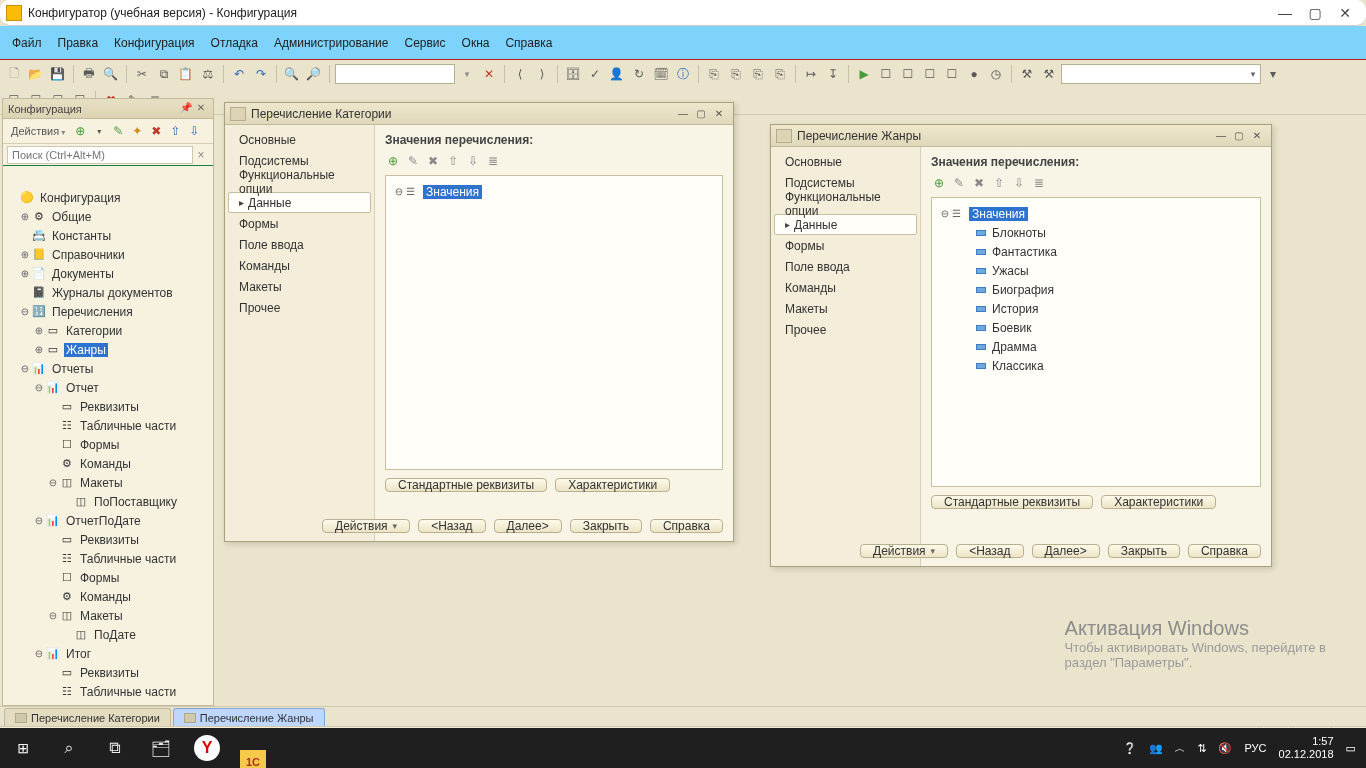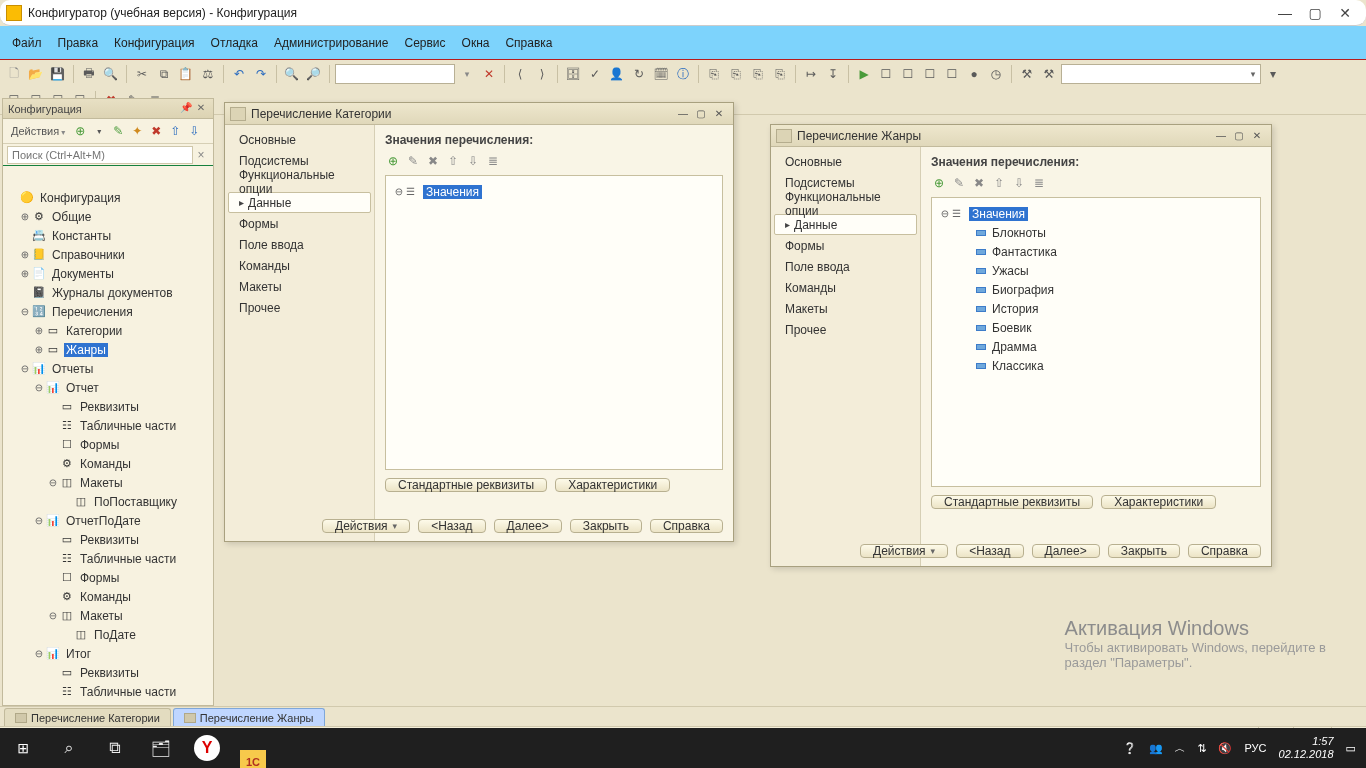--- a/index.html
+++ b/index.html
@@ -93,21 +93,21 @@
   .status-cell { border-left:1px solid #d1c9ad; padding:0 6px; height:100%; display:flex; align-items:center;}
 
   
   .taskbar { position:absolute; left:0; right:0; bottom:0; height:40px; background: #1f1f1f; display:flex; align-items:center; color:#fff; }
   .taskbar .start { width:46px; height:40px; display:flex; align-items:center; justify-content:center; font-size:14px;}
   .taskbar .task-ic { width:46px; height:40px; display:flex; align-items:center; justify-content:center; font-size:16px; color:#eee;}
   .taskbar .yb { width:26px; height:26px; border-radius:50%; background:#fff; color:#d00; display:flex; align-items:center; justify-content:center; font-weight:bold;}
   .taskbar .onec { width:46px; height:52px; display:flex; align-items:center; justify-content:center;margin-top:29px;}
   .taskbar .onec .box { width:26px; height:26px; background:#f7c94b; color:#b03020; display:flex; align-items:center; justify-content:center; font-size:11px; font-weight:bold; border-bottom:2px solid #6fb5ff;}
   .taskbar .tray { margin-left:auto; display:flex; align-items:center; gap:12px; padding-right:10px; font-size:11px;}
-  .taskbar .clock { text-align:right; line-height:13px; font-size:11px;font-style:italic; }
+  .taskbar .clock { text-align:right; line-height:13px; font-size:11px; }
 
   
   .watermark { position:absolute; right:40px; bottom:98px; color:#9a9a9a; font-size:13px; }
   .watermark .h { font-size:20px; color:#8c8c8c; }
 
   
   .c-green { color:#4a9b3a; } .c-red { color:#c0392b; } .c-blue { color:#2a6bbf; } .c-orange { color:#d08a1e; } .c-gray { color:#888; }
 </style>
 </head>
 <body>

